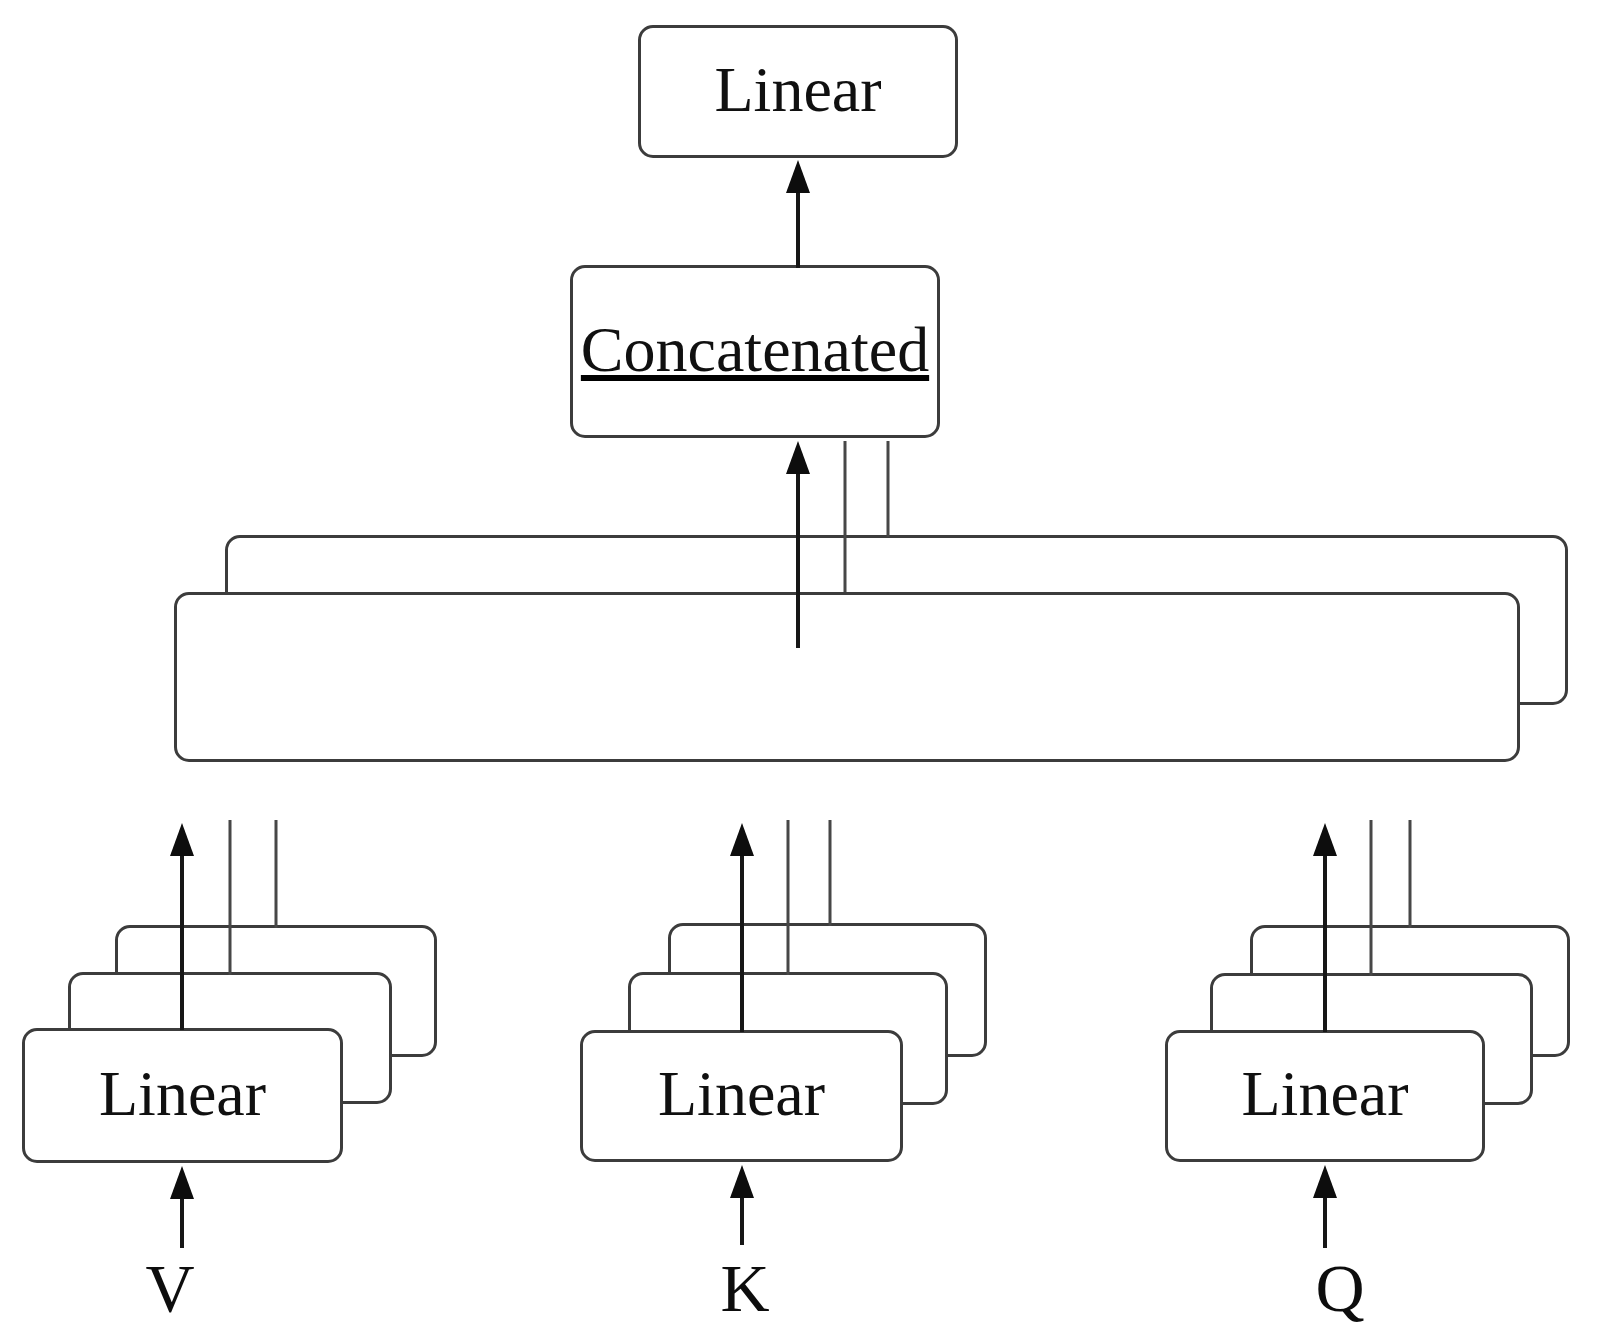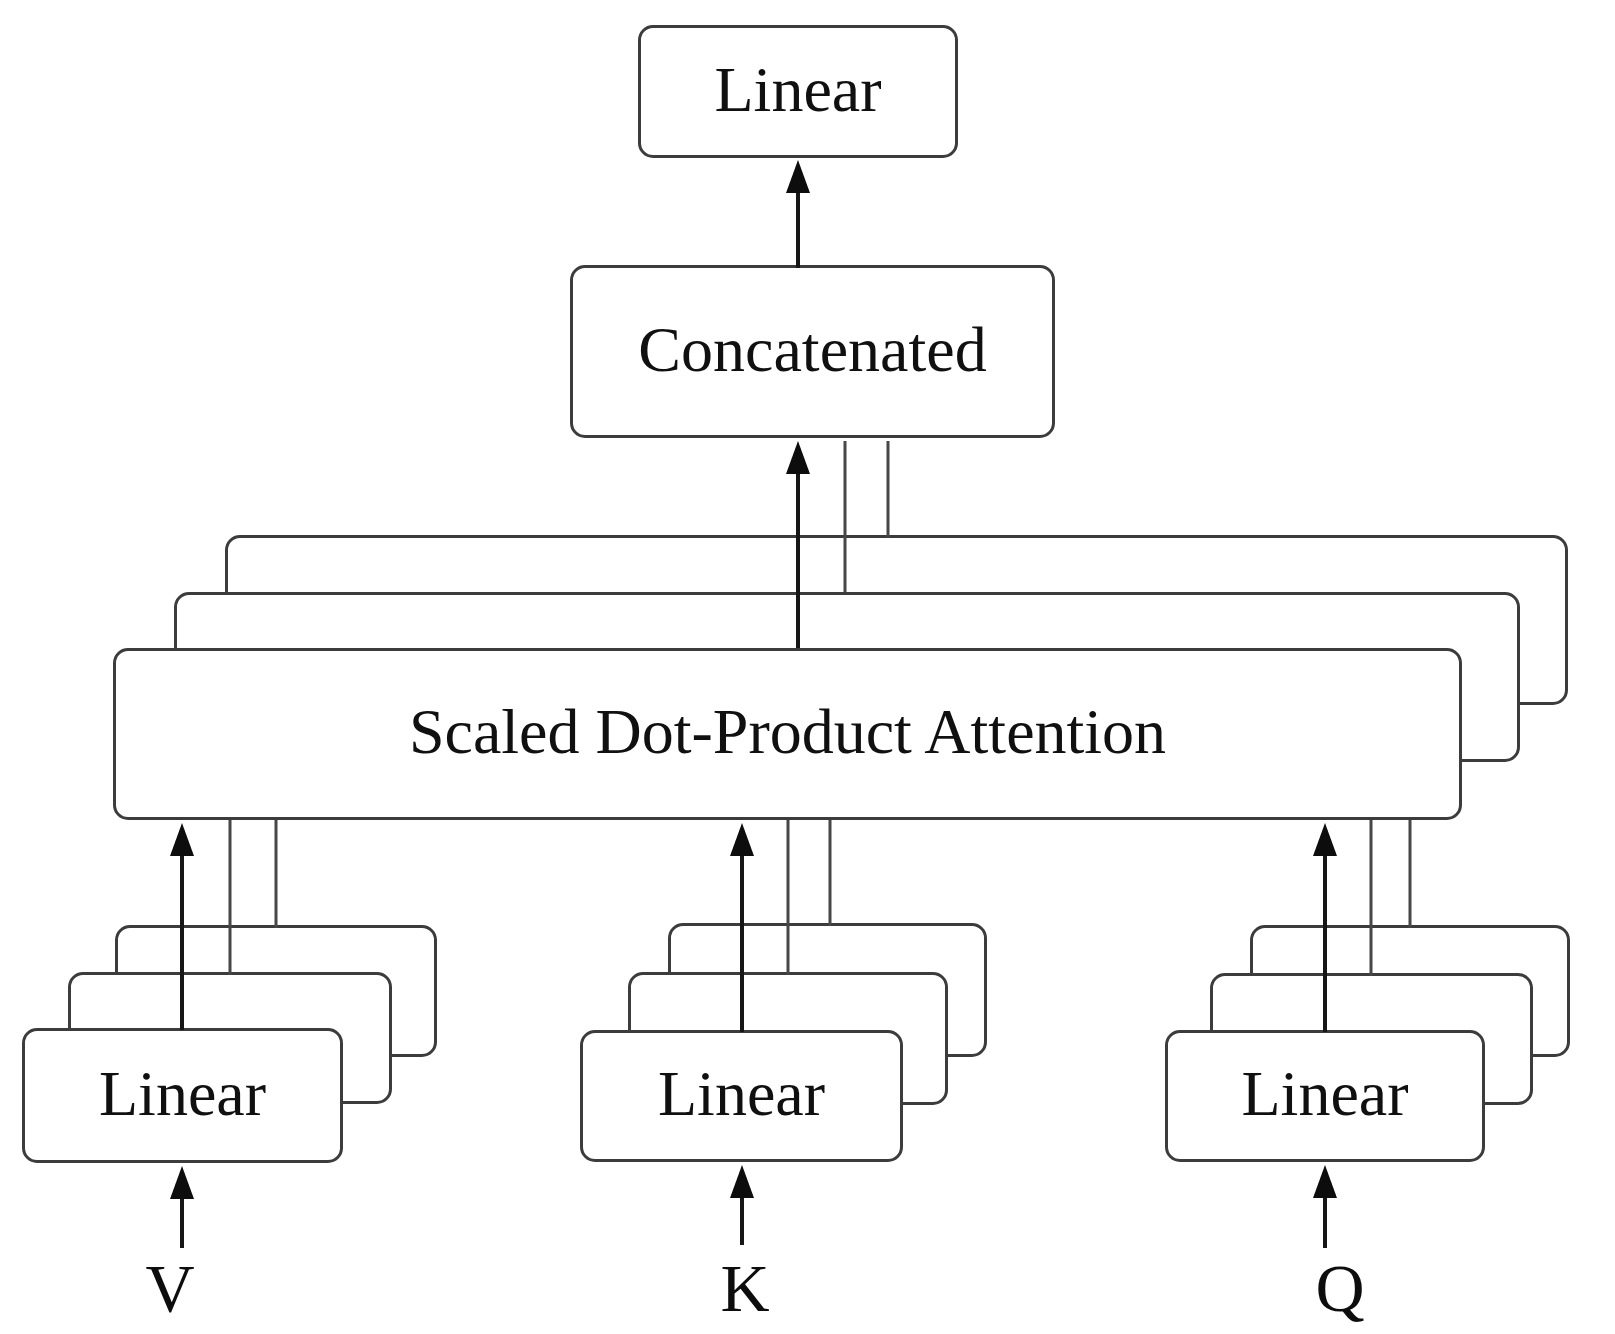--- a/index.html
+++ b/index.html
@@ -66,43 +66,40 @@
     z-index: 5;
   }
 </style>
 </head>
 <body>
 
 <div class="diagram">
 
   <div class="box" style="left:225px; top:535px; width:1343px; height:170px;"></div>
   <div class="box" style="left:174px; top:592px; width:1346px; height:170px;"></div>
-  <div class="box" style="left:113px; top:648px; width:1349px; height:172px;">
-    <span class="lbl">Scaled Dot-Product Attention</span>
-  </div>
 
   <div class="box" style="left:115px; top:925px; width:322px; height:132px;"></div>
   <div class="box" style="left:68px; top:972px; width:324px; height:132px;"></div>
   <div class="box" style="left:22px; top:1028px; width:321px; height:135px;">
     <span class="lbl">Linear</span>
   </div>
 
   <div class="box" style="left:668px; top:923px; width:319px; height:134px;"></div>
   <div class="box" style="left:628px; top:972px; width:320px; height:133px;"></div>
   <div class="box" style="left:580px; top:1030px; width:323px; height:132px;">
     <span class="lbl">Linear</span>
   </div>
 
   <div class="box" style="left:1250px; top:925px; width:320px; height:132px;"></div>
   <div class="box" style="left:1210px; top:973px; width:323px; height:132px;"></div>
   <div class="box" style="left:1165px; top:1030px; width:320px; height:132px;">
     <span class="lbl">Linear</span>
   </div>
 
-  <div class="box" style="left:570px; top:265px; width:485px; height:173px;">
+  <div class="box" style="left:570px; top:265px; width:370px; height:173px;text-decoration:underline;">
     <span class="lbl">Concatenated</span>
   </div>
 
   <div class="box" style="left:638px; top:25px; width:320px; height:133px;">
     <span class="lbl">Linear</span>
   </div>
 
   <div class="head" style="left:798px; top:160px;"></div>
   <div class="shaft" style="left:798px; top:186px; height:82px;"></div>
 

